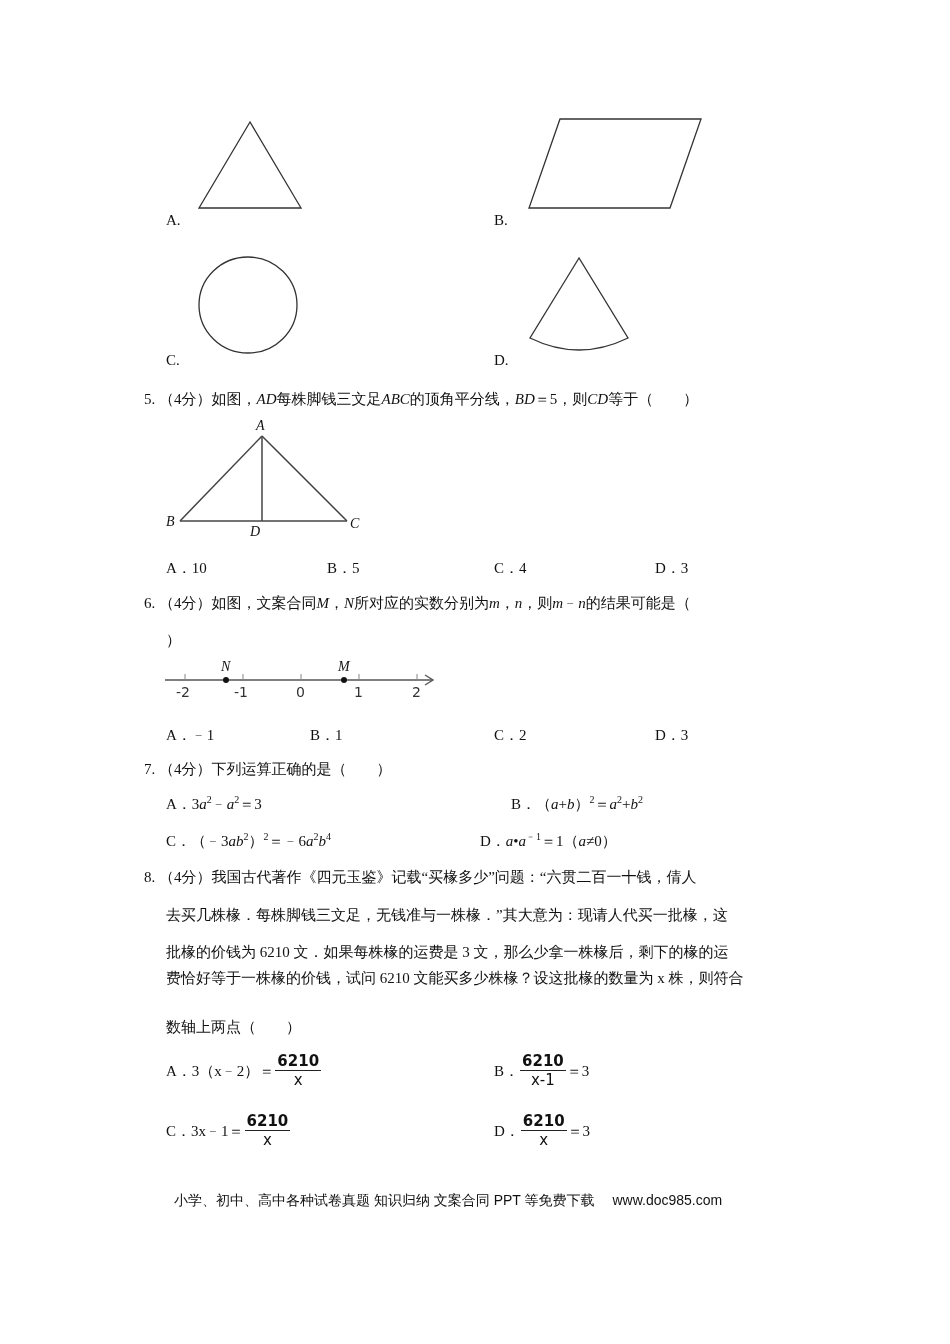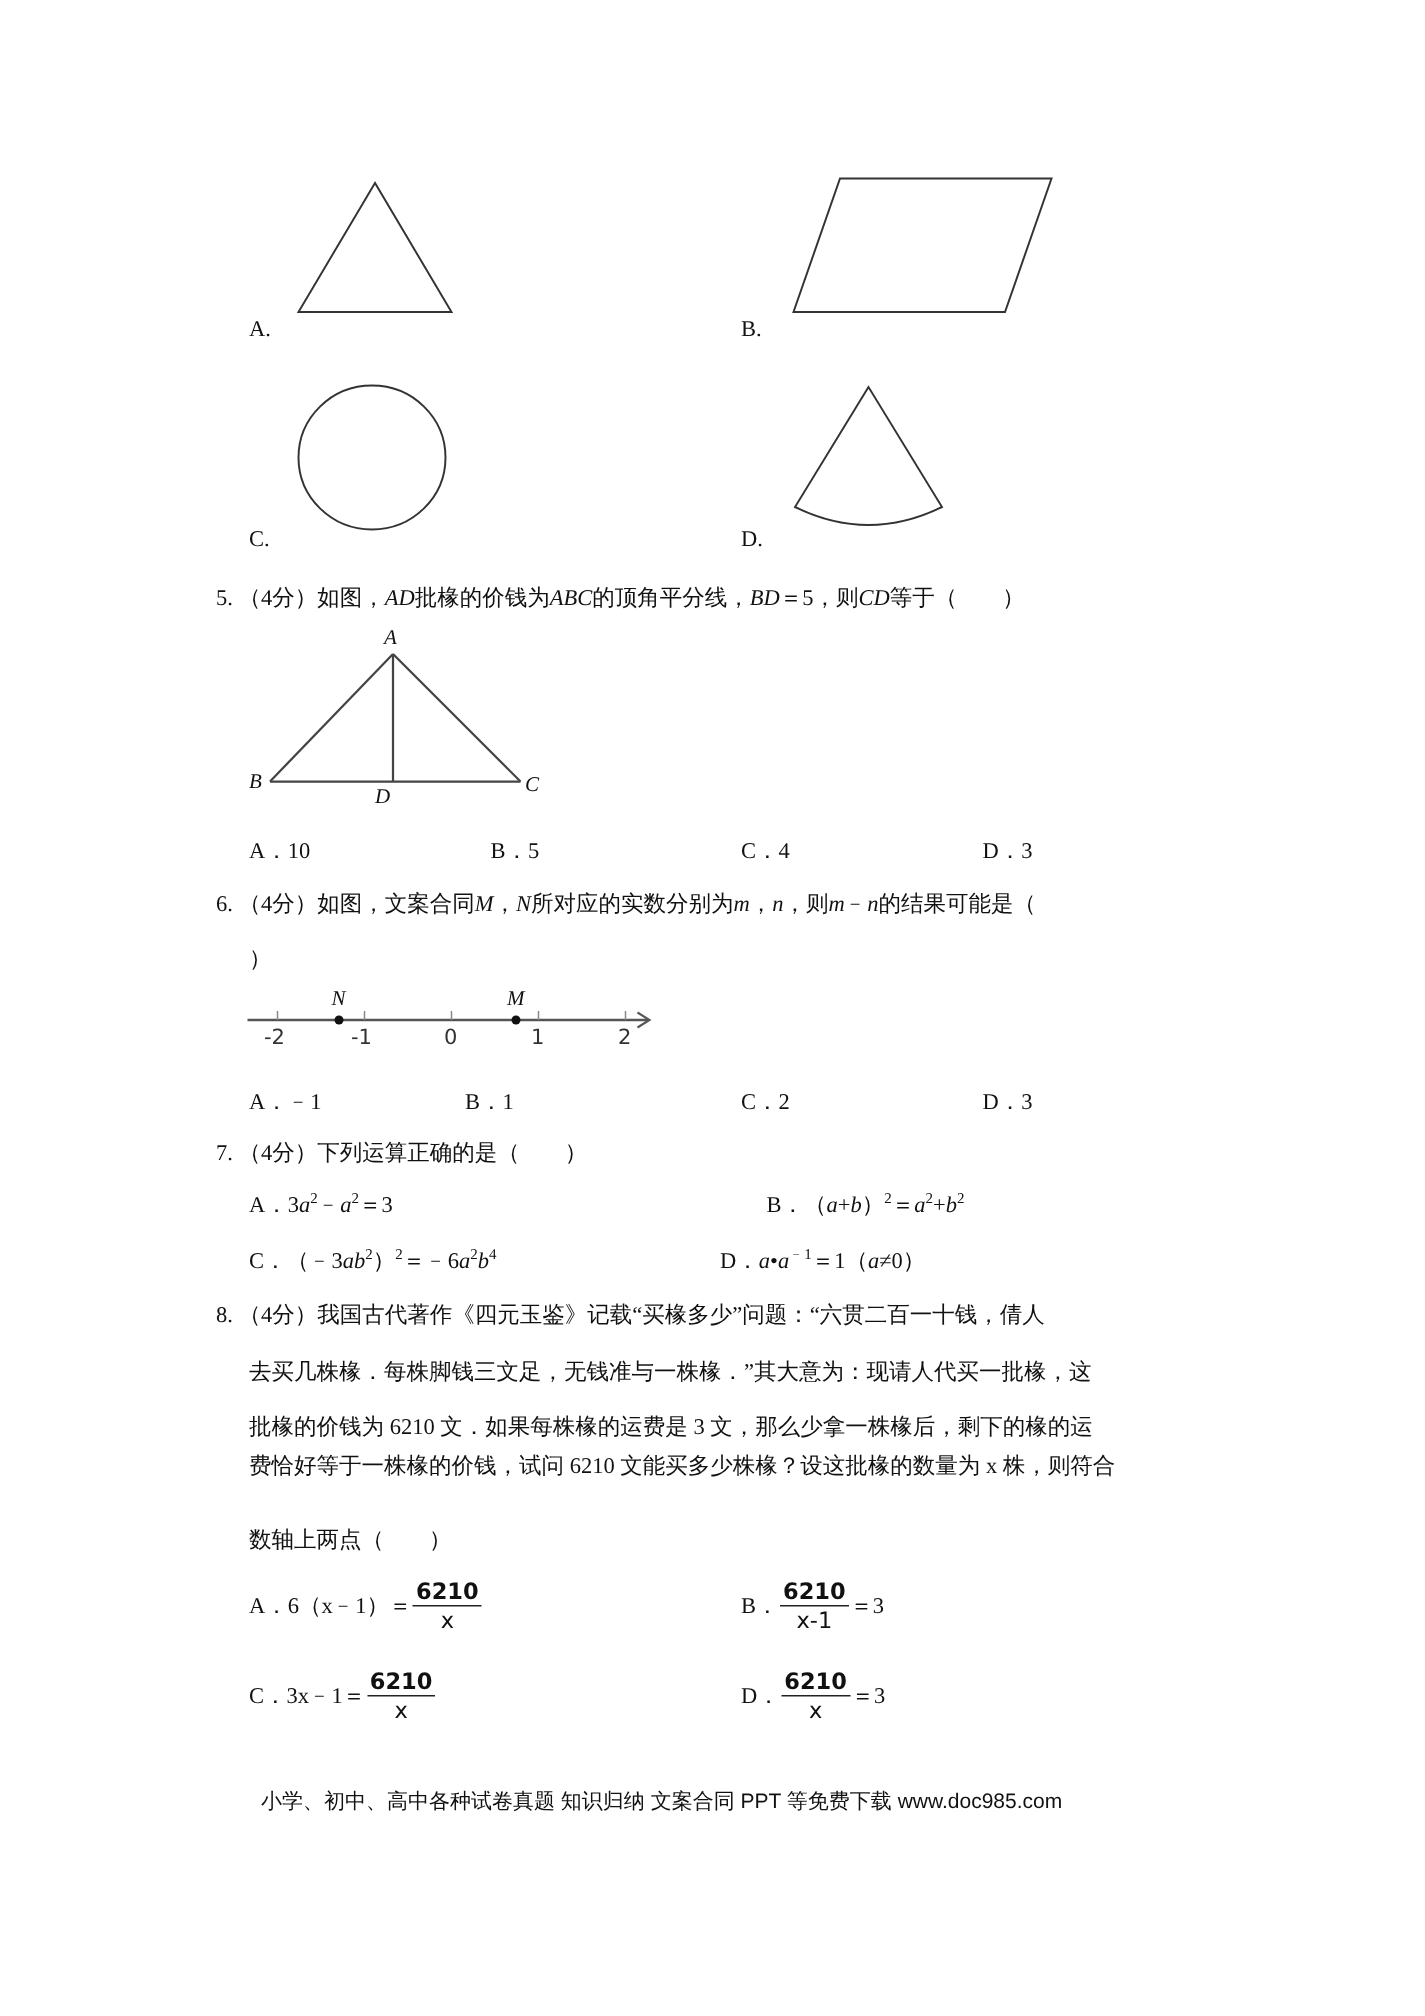--- a/index.html
+++ b/index.html
@@ -41,21 +41,21 @@
 <div>
   <svg style="left:0;top:0" width="950" height="400">
     <path d="M579,258 L530,338 Q579,362 628,338 Z" fill="none" stroke="#333" stroke-width="1.3"></path>
   </svg>
   <div class="abs opt" style="left:494px;top:350px">D.</div>
 </div>
 
 <div>
   <div class="abs txt" style="left:144px;top:389px">
     <span>5.</span>
-    <span>（4分）</span><span>如图，</span><i class="v">AD</i><span>批椽的价钱为</span><i class="v">ABC</i><span>的顶角平分线，</span><i class="v">BD</i><span>＝5，则</span><i class="v">CD</i><span>等于（　　）</span>
+    <span>（4分）</span><span>如图，</span><i class="v">AD</i><span>每株脚钱三文足</span><i class="v">ABC</i><span>的顶角平分线，</span><i class="v">BD</i><span>＝5，则</span><i class="v">CD</i><span>等于（　　）</span>
   </div>
   <svg style="left:0;top:0" width="950" height="600">
     <line x1="262" y1="436" x2="180" y2="521" stroke="#444" stroke-width="1.5"></line>
     <line x1="262" y1="436" x2="347" y2="521" stroke="#444" stroke-width="1.5"></line>
     <line x1="180" y1="521" x2="347" y2="521" stroke="#444" stroke-width="1.5"></line>
     <line x1="262" y1="436" x2="262" y2="521" stroke="#444" stroke-width="1.5"></line>
   </svg>
   <div class="abs txt" style="left:256px;top:416px;font-style:italic;font-size:14px">A</div>
   <div class="abs txt" style="left:166px;top:512px;font-style:italic;font-size:14px">B</div>
   <div class="abs txt" style="left:350px;top:514px;font-style:italic;font-size:14px">C</div>
@@ -123,21 +123,21 @@
     <span>8.</span>
     <span>（4分）</span><span>我国古代著作《四元玉鉴》记载“买椽多少”问题：“六贯二百一十钱，倩人</span>
   </div>
   <div class="abs txt" style="left:166px;top:905px">去买几株椽．每株脚钱三文足，无钱准与一株椽．”其大意为：现请人代买一批椽，这</div>
   <div class="abs txt" style="left:166px;top:942px">批椽的价钱为 6210 文．如果每株椽的运费是 3 文，那么少拿一株椽后，剩下的椽的运</div>
   <div class="abs txt" style="left:166px;top:968px">费恰好等于一株椽的价钱，试问 6210 文能买多少株椽？设这批椽的数量为 x 株，则符合</div>
   <div class="abs txt" style="left:166px;top:1017px">数轴上两点（　　）</div>
 
   <div class="abs opt" style="left:166px;top:1052px;display:flex;align-items:center">
     <span>A．</span>
-      <span>6（x﹣1）＝</span>
+      <span>3（x﹣2）＝</span>
     <span class="frac">
         <span class="num">6210</span>
         <span class="den">x</span>
       </span>
   </div>
   <div class="abs opt" style="left:494px;top:1052px;display:flex;align-items:center">
     <span>B．</span>
     <span class="frac">
         <span class="num">6210</span>
         <span class="den">x-1</span>
@@ -157,14 +157,14 @@
     <span class="frac">
         <span class="num">6210</span>
         <span class="den">x</span>
       </span>
     <span>＝3</span>
   </div>
 </div>
 
 <div class="abs footer" style="left:174px;top:1192px;white-space:nowrap">
   <span>小学、初中、高中各种试卷真题 知识归纳 文案合同 PPT 等免费下载</span>
-  <span style="margin-left:0">www.doc985.com</span>
+  <span style="margin-left:14px">www.doc985.com</span>
 </div>
 
 </body></html>

